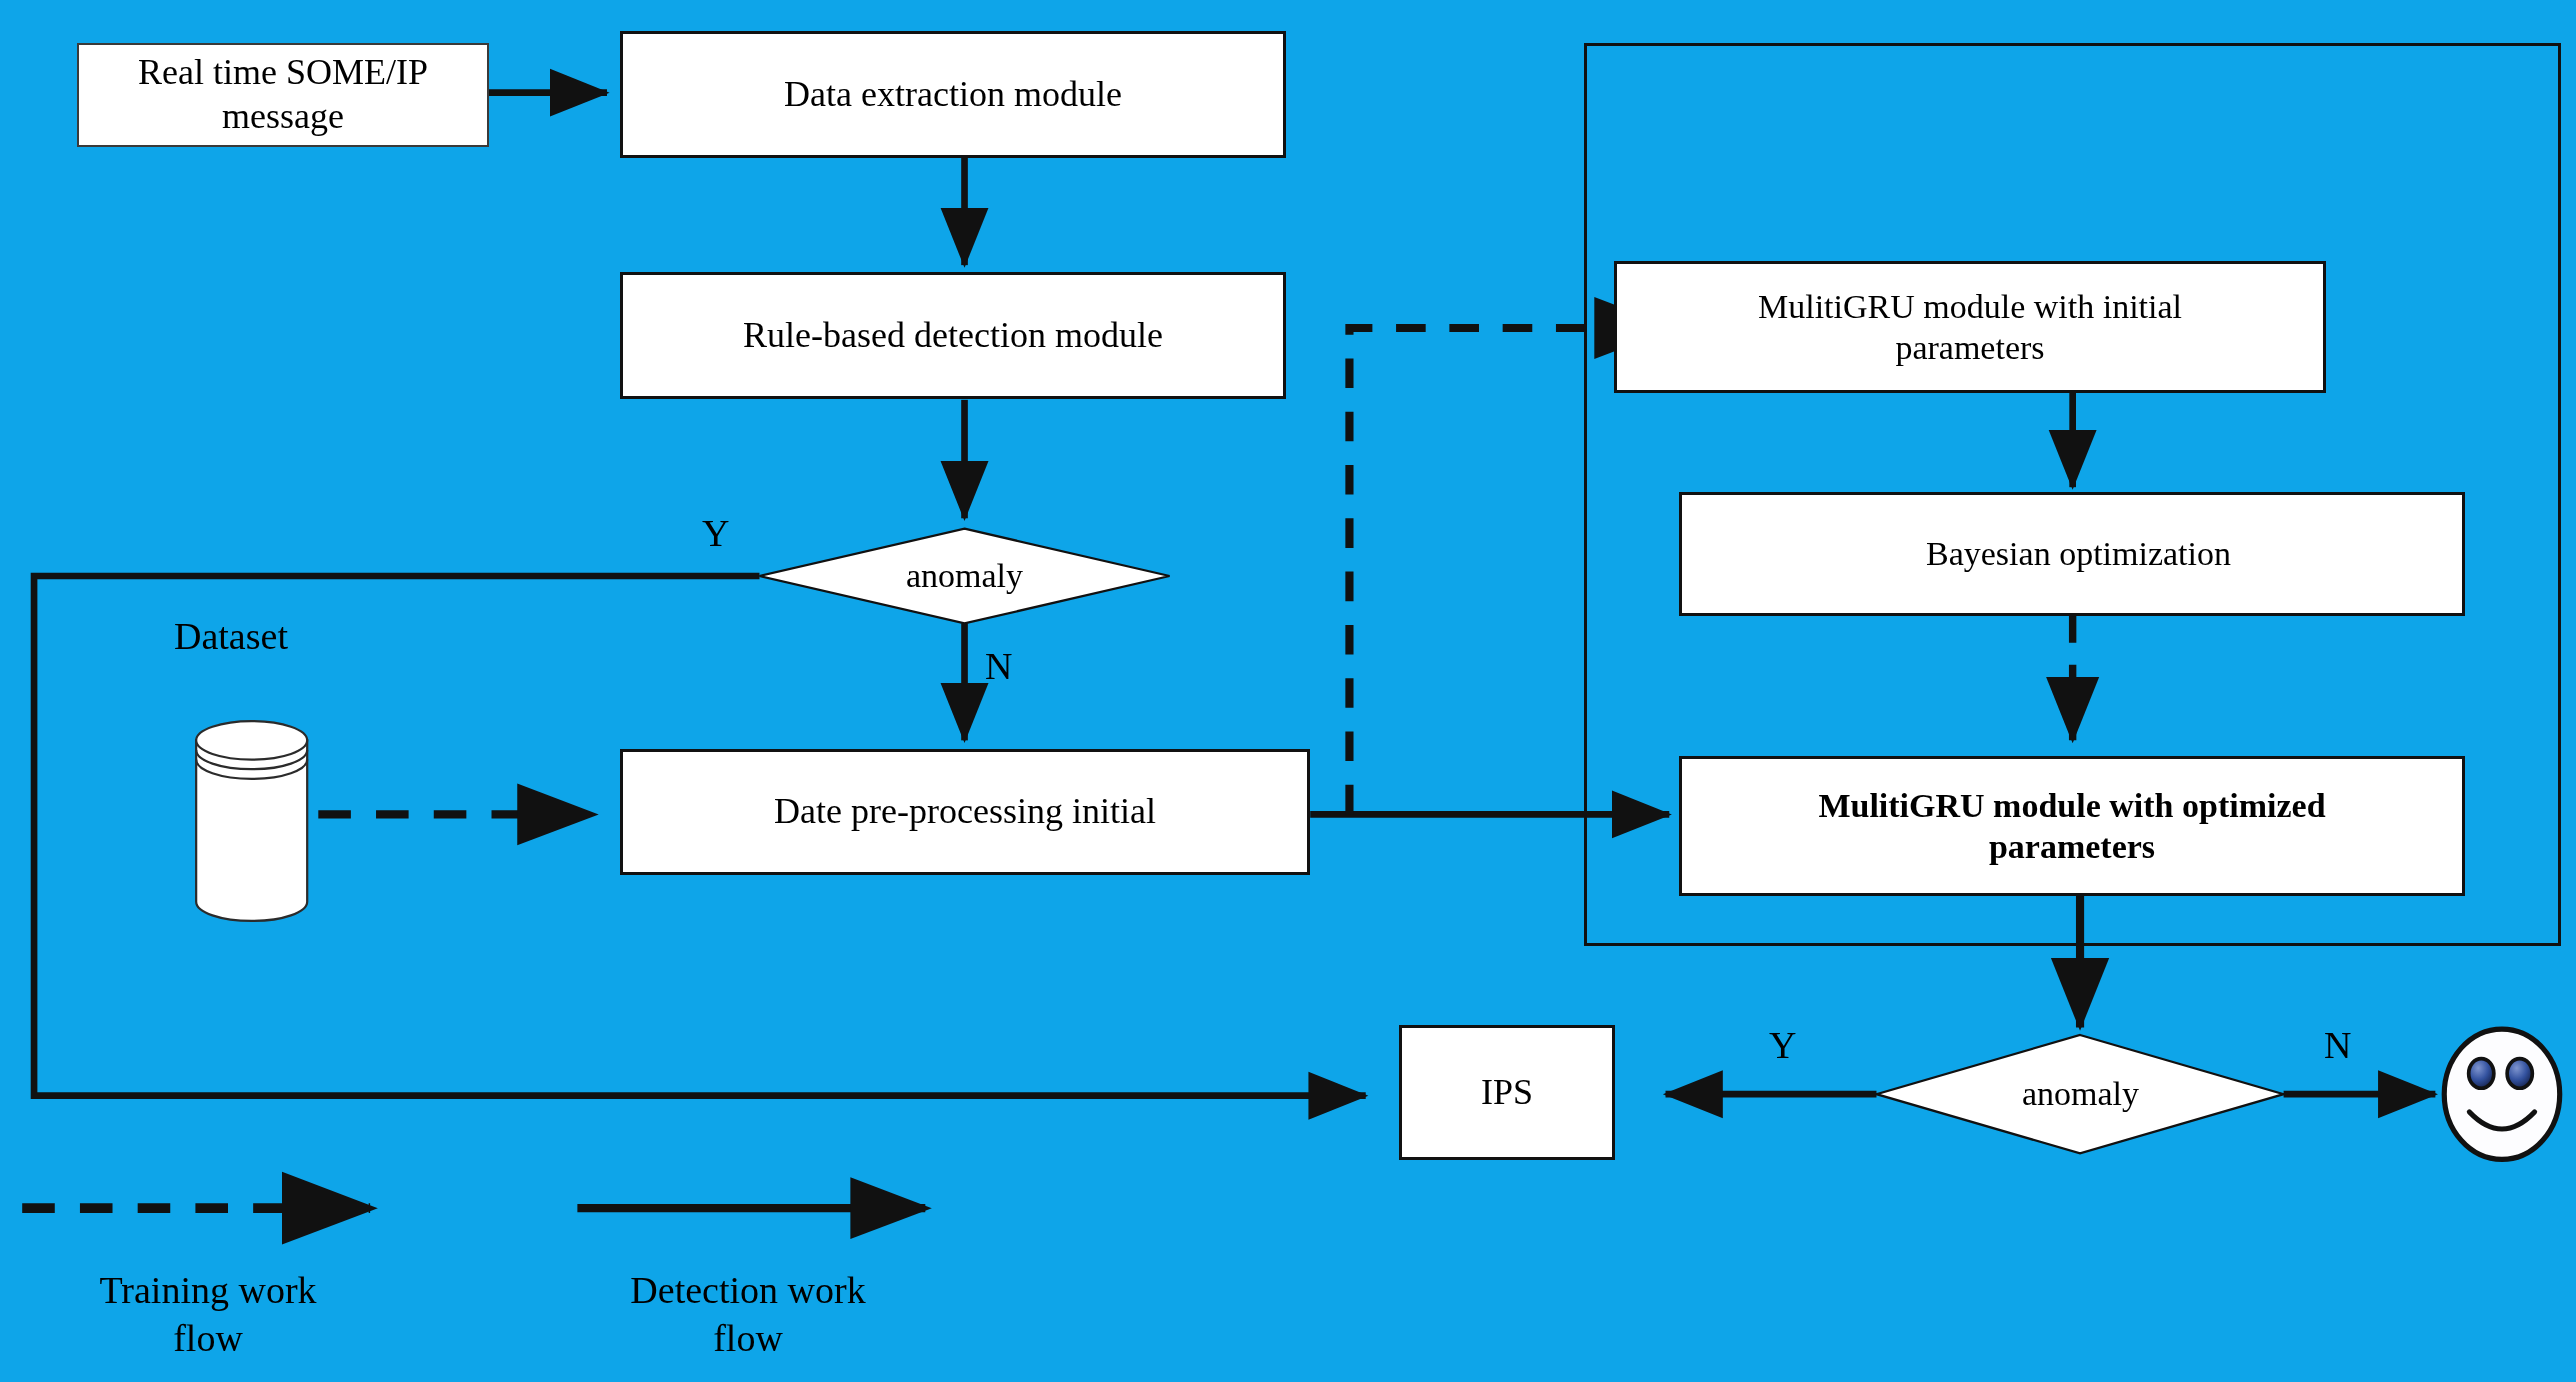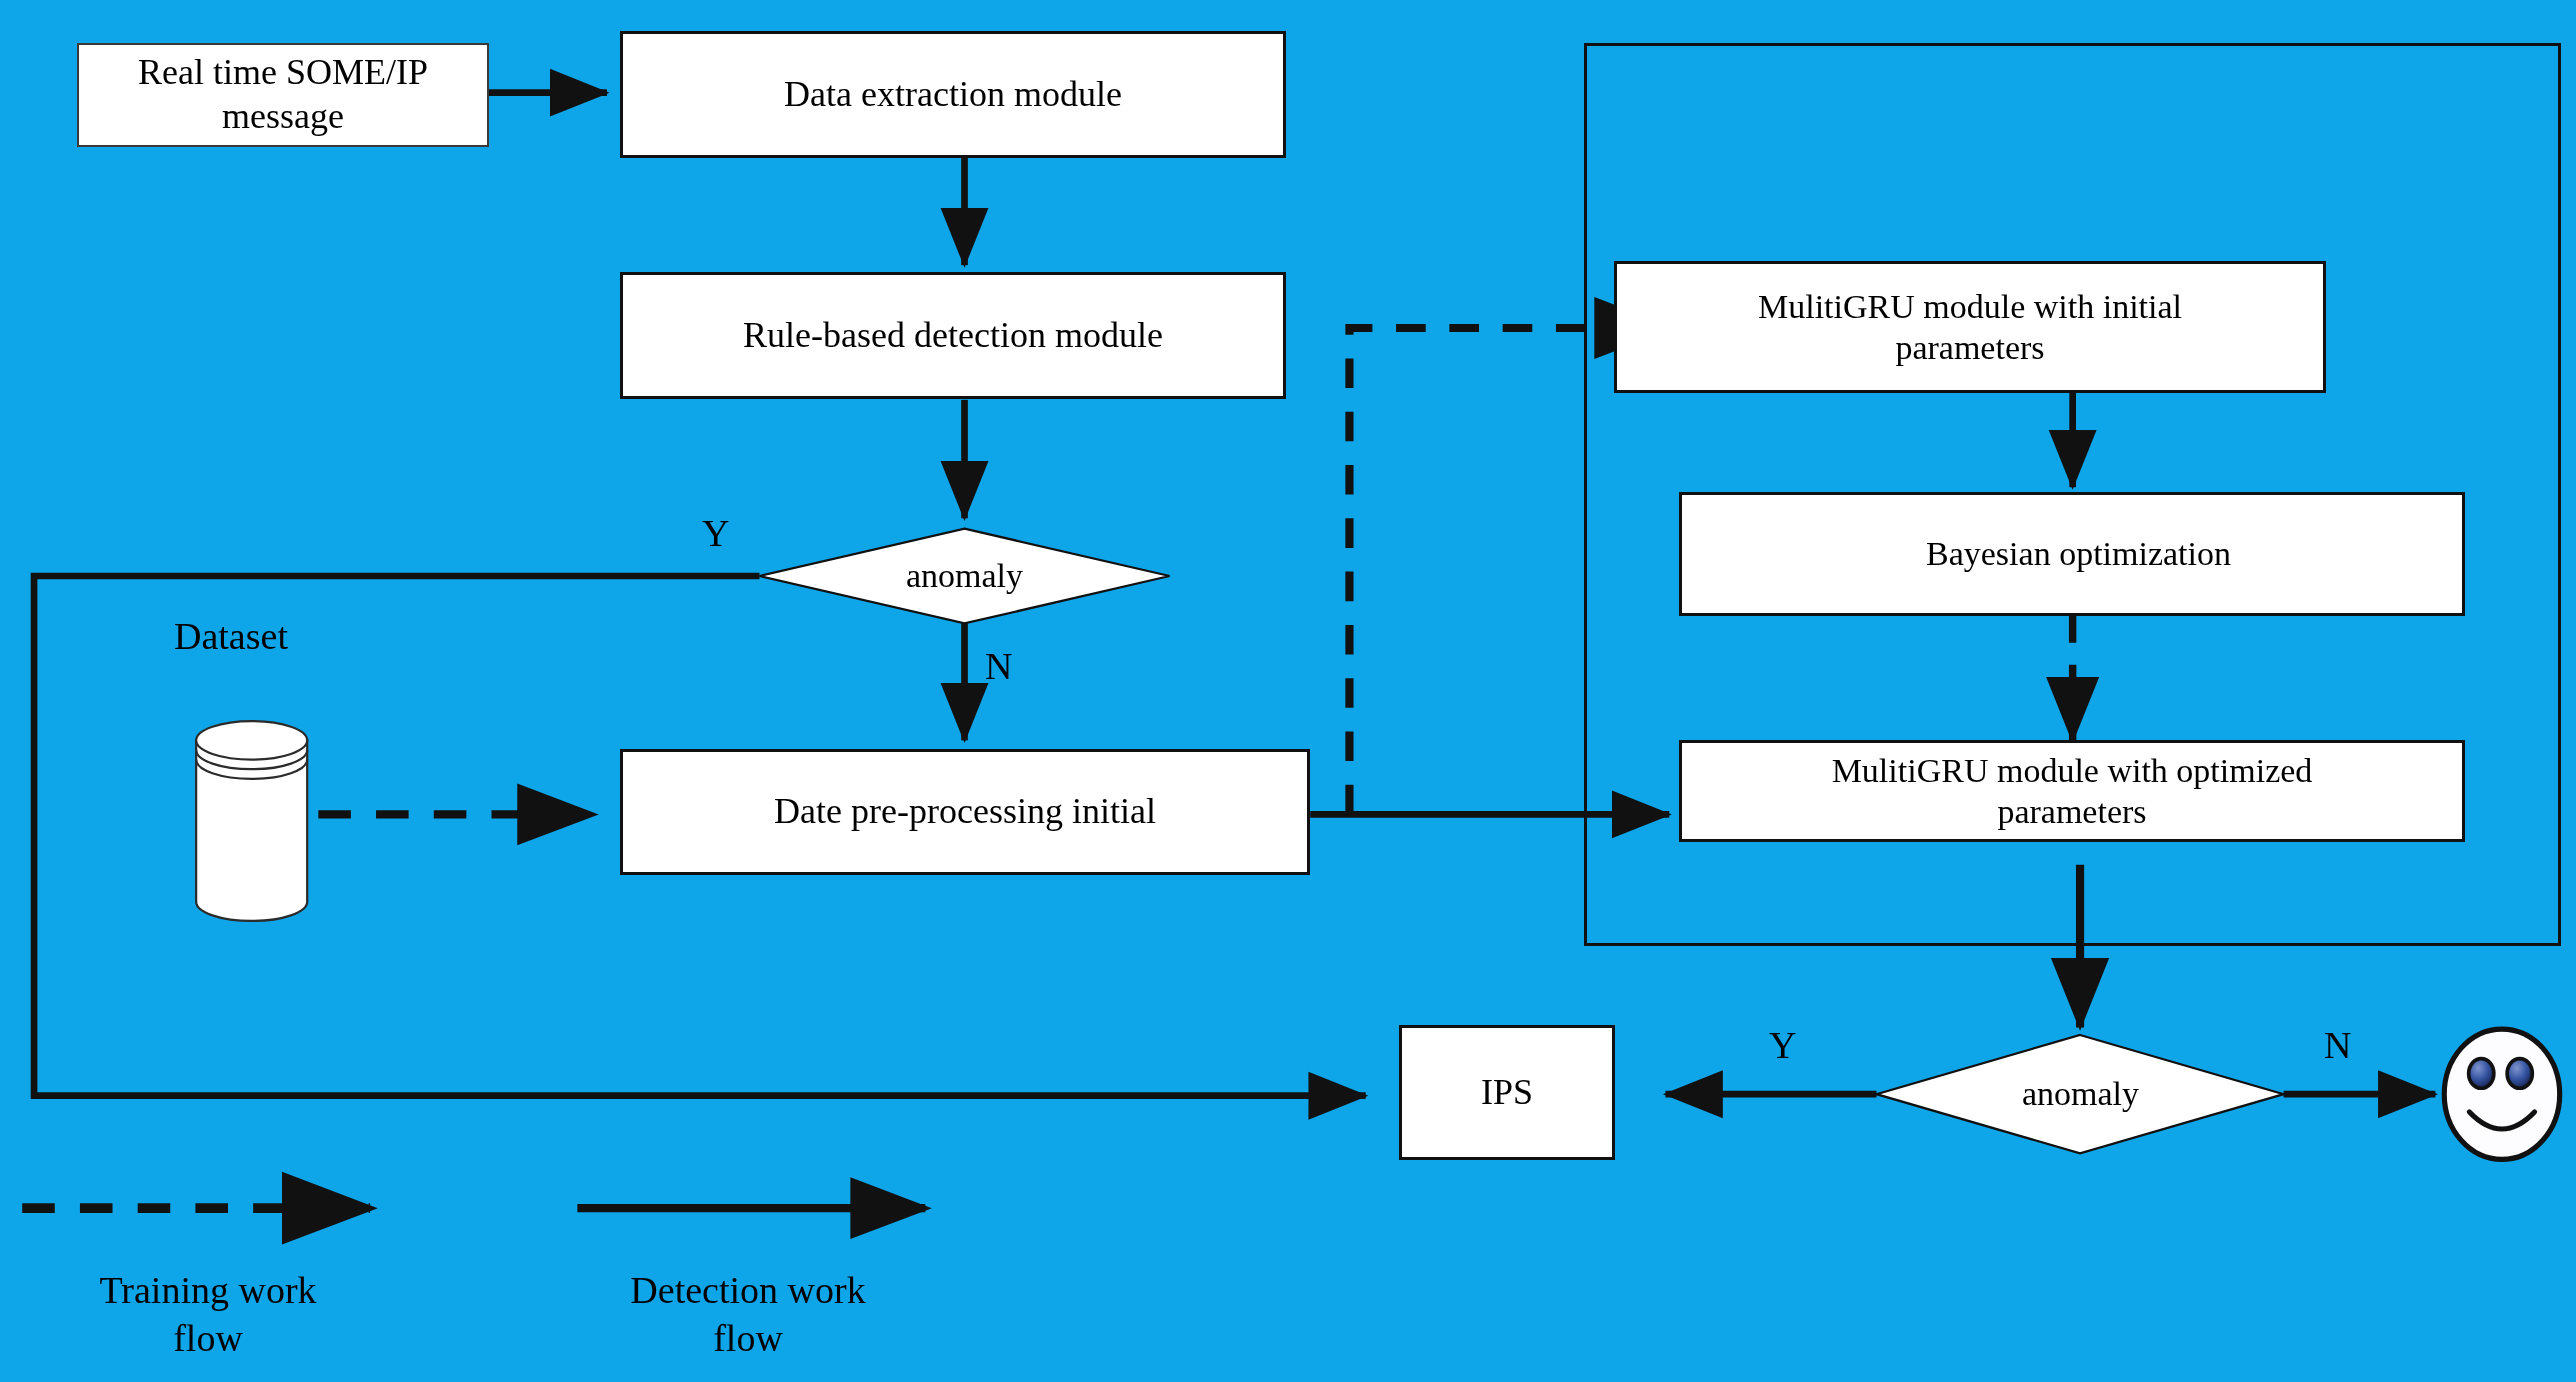--- a/index.html
+++ b/index.html
@@ -116,21 +116,21 @@
 
   <div class="node procbox" style="left:1614px;top:261px;width:712px;height:132px;">
     <div class="txt f46" style="white-space:pre-line;">MulitiGRU module with initial
 parameters</div>
   </div>
 
   <div class="node procbox" style="left:1679px;top:492px;width:786px;height:124px;padding-left:13px;">
     <div class="txt f46">Bayesian optimization</div>
   </div>
 
-  <div class="node procbox" style="left:1679px;top:740px;width:786px;height:102px;">
+  <div class="node procbox" style="left:1679px;top:756px;width:786px;height:140px;font-weight:bold;">
     <div class="txt f46" style="white-space:pre-line;">MulitiGRU module with  optimized
 parameters</div>
   </div>
 
   <div class="node procbox" style="left:1399px;top:1025px;width:216px;height:135px;">
     <div class="txt f48">IPS</div>
   </div>
 
   <div class="diamondtxt f46" style="left:1967px;top:1075px;width:227px;height:38px;">anomaly</div>
 

